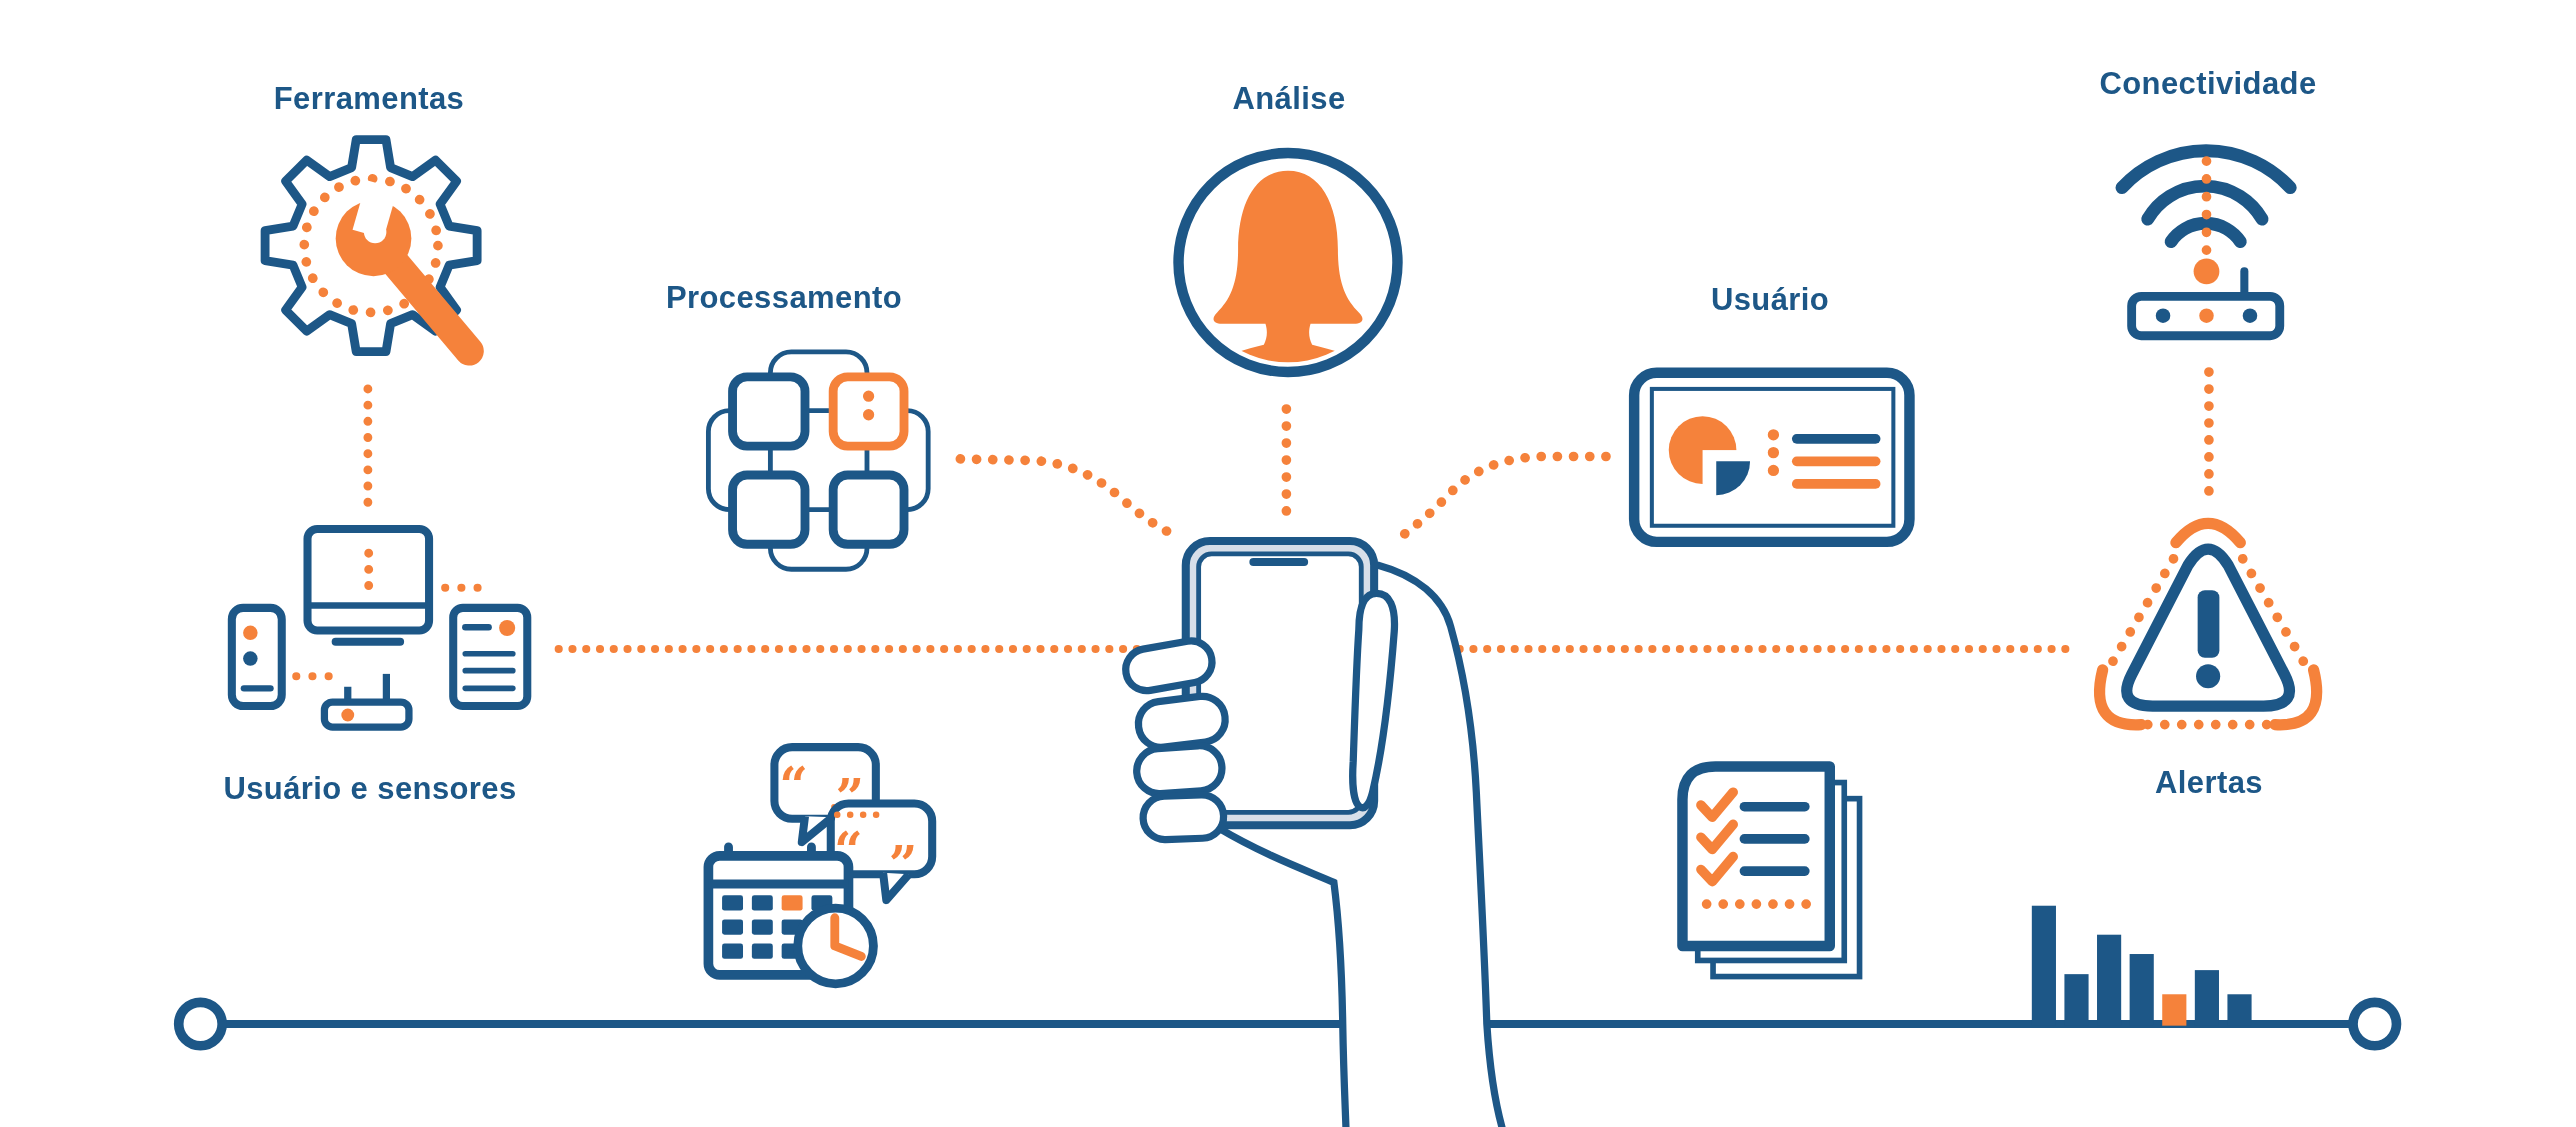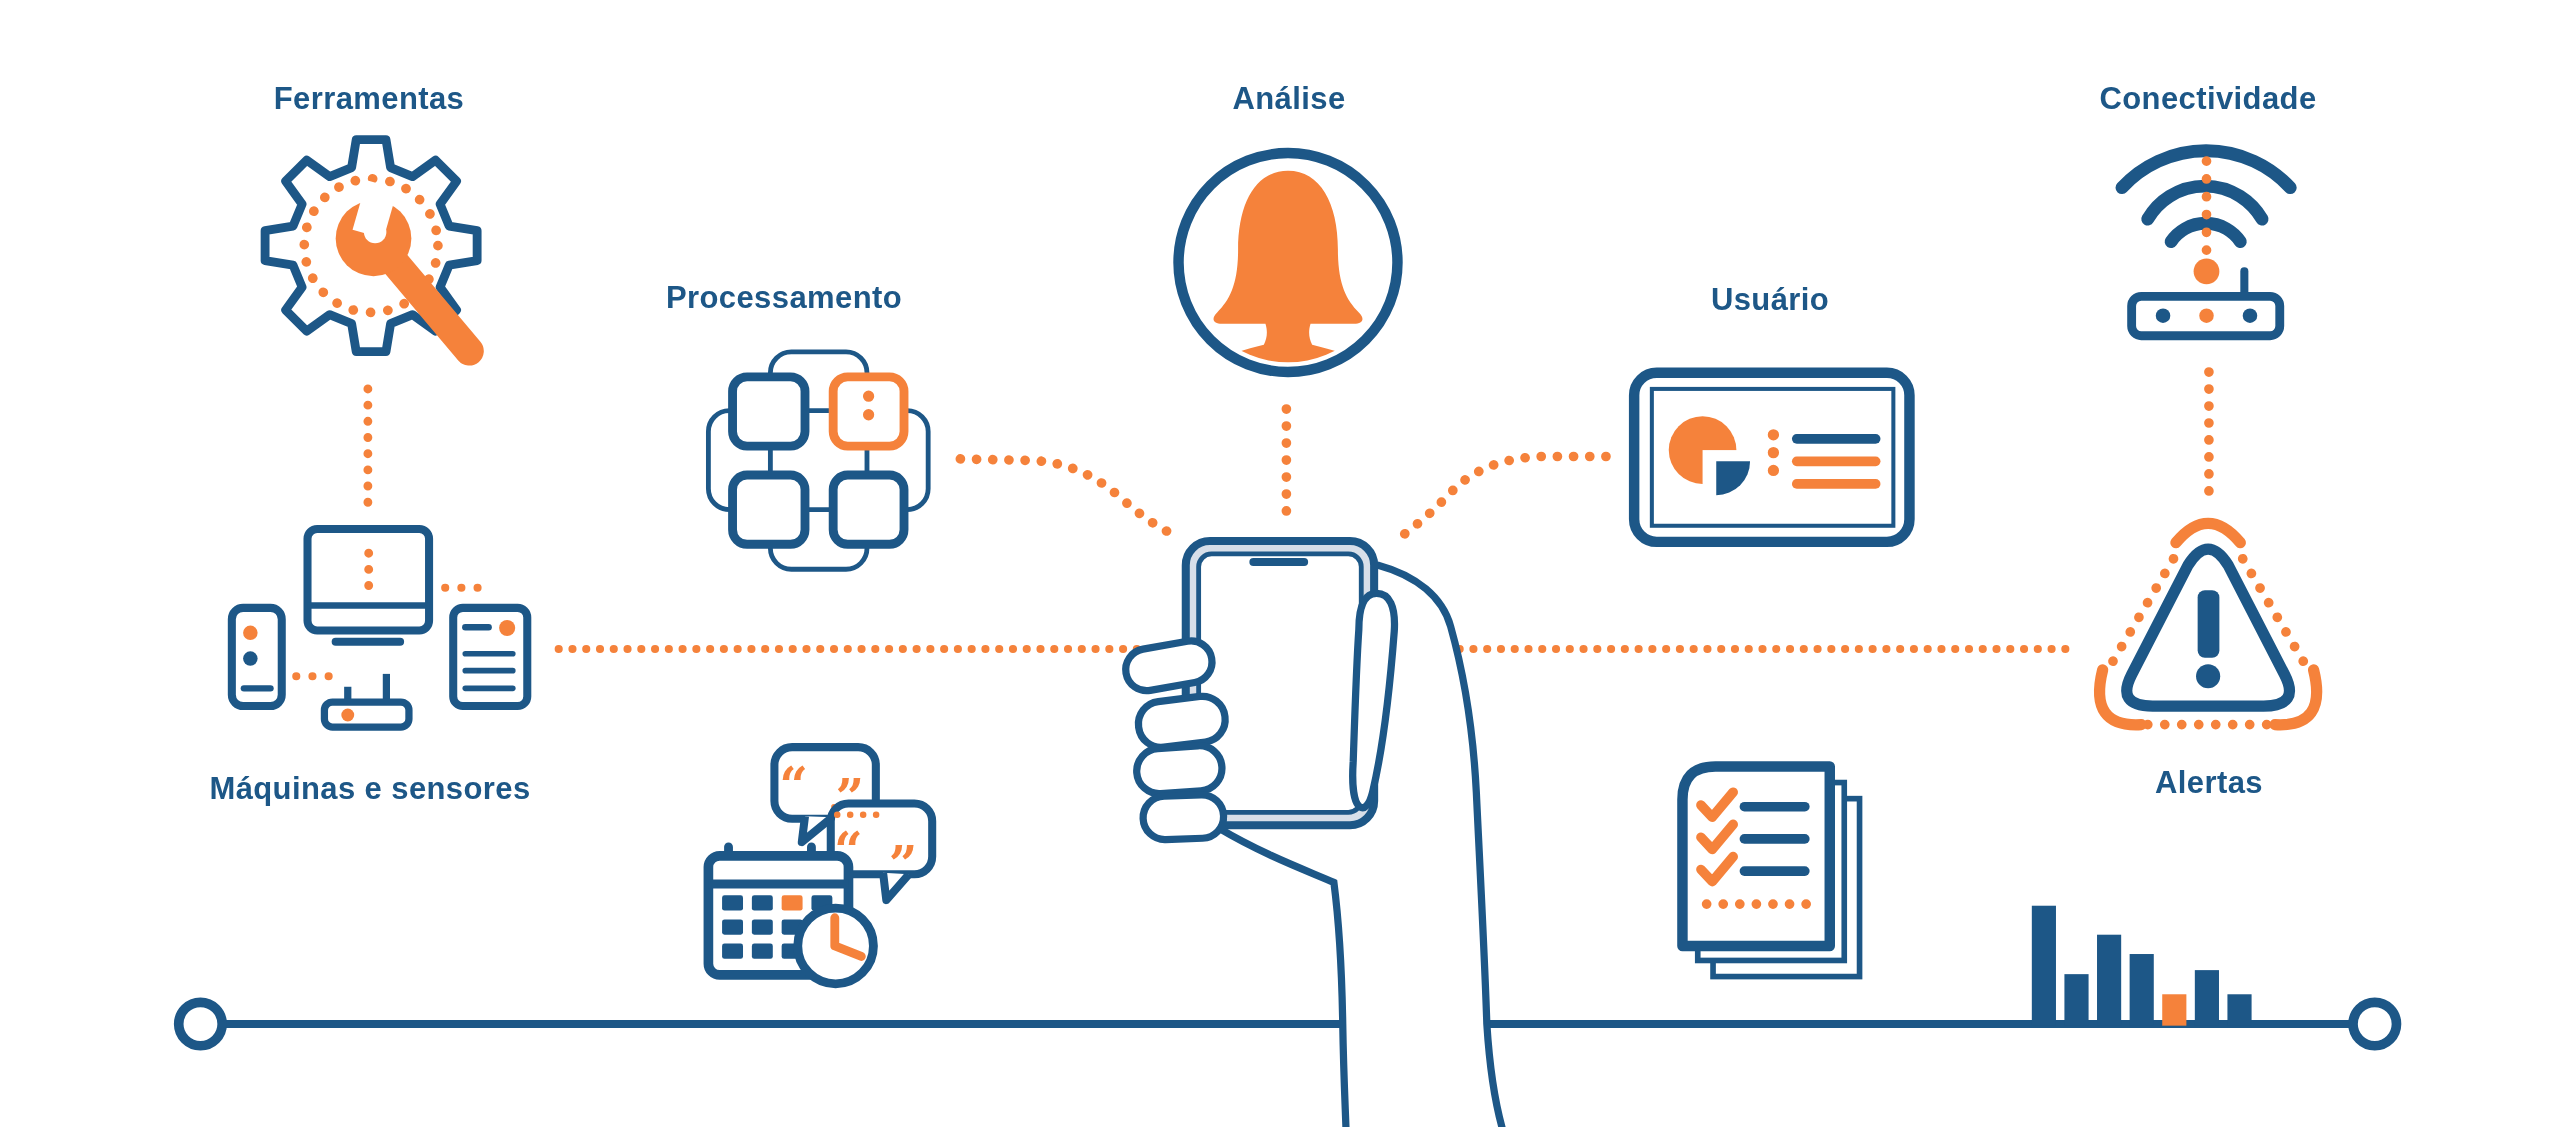--- a/index.html
+++ b/index.html
@@ -217,18 +217,18 @@
       <rect x="1420" y="988" width="100" height="54" rx="27" transform="rotate(-2 1470 1015)"></rect>
     </g>
     <path fill="#fff" stroke="#1d5787" stroke-width="9" stroke-linejoin="round" d="M1688,782 C1688,752 1696,737 1710,737 C1726,737 1734,753 1732,784 C1726,862 1716,938 1705,984 C1701,1000 1695,1006 1689,1002 C1682,997 1679,976 1681,946 C1683,888 1685,825 1688,782 Z"></path>
   </g>
 </svg>
 
 <div class="label" style="left:369px;top:81px">Ferramentas</div>
 <div class="label" style="left:784px;top:280px">Processamento</div>
 <div class="label" style="left:1289px;top:81px">Análise</div>
 <div class="label" style="left:1770px;top:282px">Usuário</div>
-<div class="label" style="left:2208px;top:81px">Conectividade</div>
-<div class="label" style="left:370px;top:771px">Máquinas e sensores</div>
+<div class="label" style="left:2208px;top:66px">Conectividade</div>
+<div class="label" style="left:370px;top:771px">Usuário e sensores</div>
 <div class="label" style="left:2209px;top:765px">Alertas</div>
 
 </div>
 
 
 </body></html>

